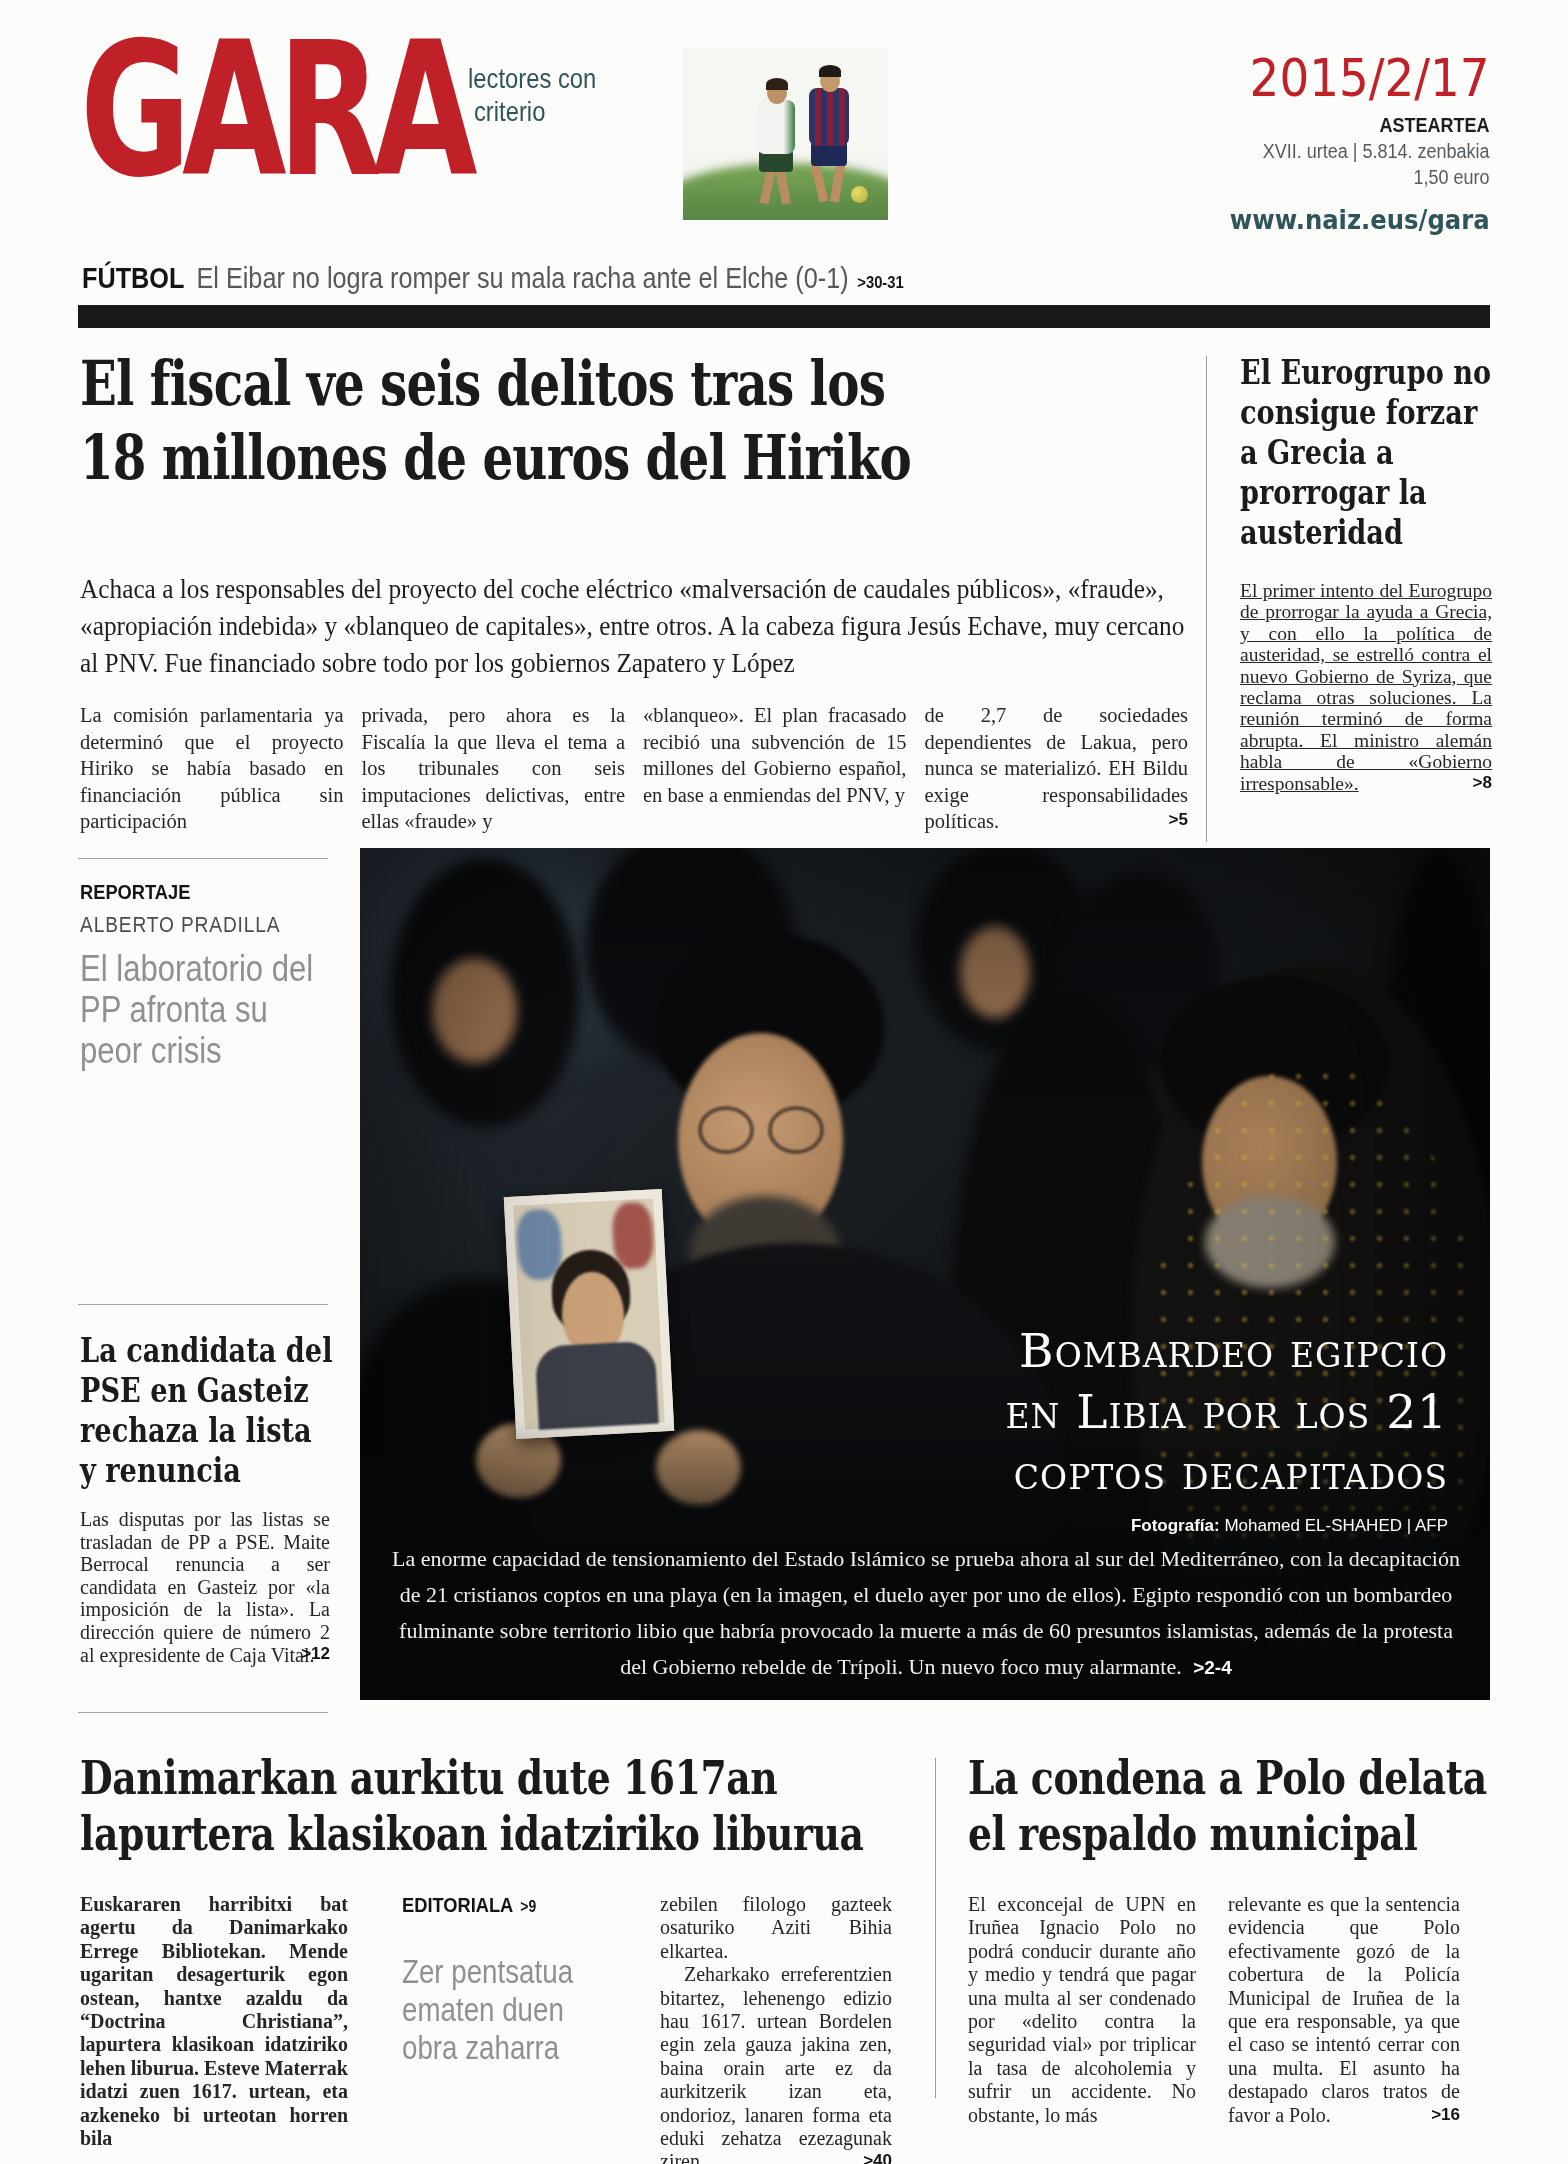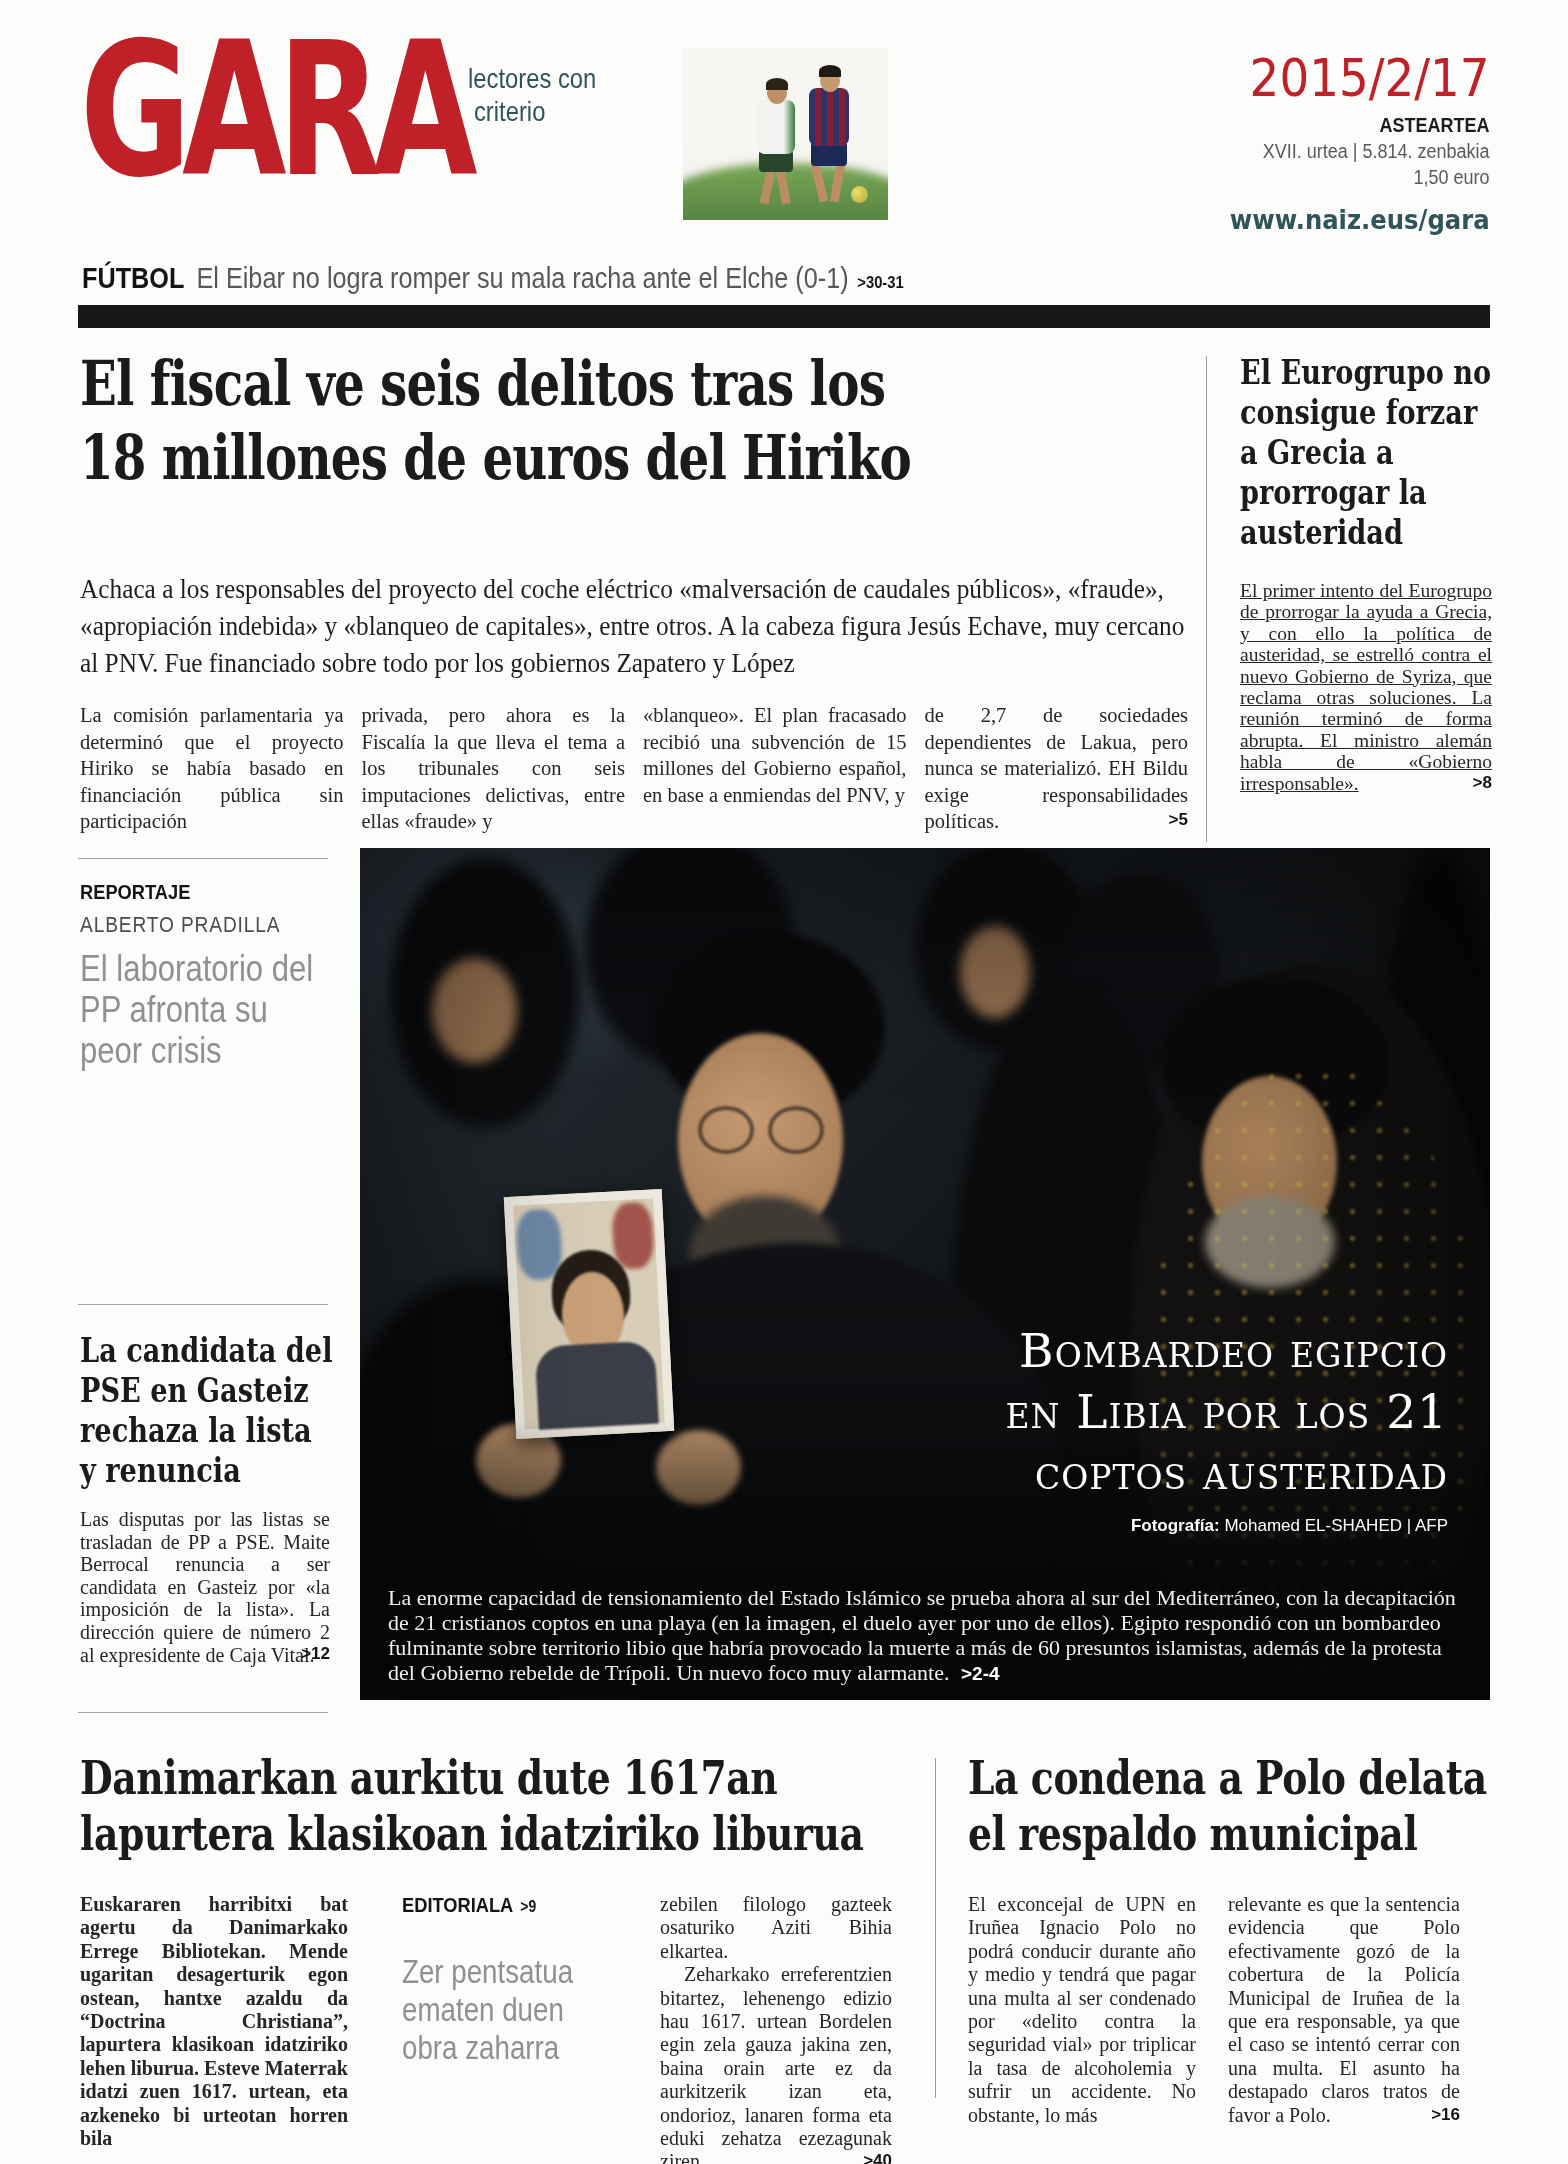--- a/index.html
+++ b/index.html
@@ -142,22 +142,22 @@
   .hp-face { left:43px; top:70px; width:62px; height:86px; background:#c9a078; border-radius:50%; filter:blur(1px); }
   .hp-body { left:14px; top:142px; width:120px; height:83px; background:#3c3e48; border-radius:30px 30px 0 0; filter:blur(1px); }
   .ph-vignette { position:absolute; inset:0; box-shadow:inset 0 0 160px 60px rgba(0,0,0,.5); }
   .ph-shade { position:absolute; left:0; right:0; bottom:0; height:280px;
               background:linear-gradient(rgba(5,6,8,0), rgba(5,6,8,.92) 62%); }
   .ph-headline { position:absolute; right:42px; top:472px; text-align:right;
                  font-family:"DejaVu Serif",serif; font-variant:small-caps; font-size:47px;
                  line-height:61px; letter-spacing:1px; color:#ffffff; }
   .ph-credit { position:absolute; right:42px; top:668px; font-size:17px; color:#ffffff; }
   .ph-credit b { font-weight:bold; }
-  .ph-caption { position:absolute; left:28px; right:26px; bottom:14px; text-align:left;
-                font-family:"Liberation Serif",serif; font-size:22px; line-height:25px; color:#f0f0f0; }
+  .ph-caption { position:absolute; left:28px; right:26px; bottom:14px; text-align:center;
+                font-family:"Liberation Serif",serif; font-size:22px; line-height:36px; color:#f0f0f0; }
   .ph-caption .pref2 { font-family:"Liberation Sans",sans-serif; font-size:19px; font-weight:bold;
                        color:#ffffff; margin-left:6px; }
 
   
   .slab-big { position:absolute; top:1750px; font-family:"DejaVu Serif",serif; font-weight:bold;
               font-size:46px; line-height:56px; letter-spacing:-.5px; color:var(--ink,#1b1b19);
               transform:scaleX(.82); transform-origin:0 0; white-space:nowrap; }
   .dan-headline { left:80px; }
   .polo-headline { left:968px; }
   .bcol { position:absolute; top:1893px; font-family:"Liberation Serif",serif; font-size:20px;
@@ -294,21 +294,21 @@
       <div class="hp-red"></div>
       <div class="hp-hair"></div>
       <div class="hp-face"></div>
       <div class="hp-body"></div>
     </div>
     <div class="ph-vignette"></div>
     <div class="ph-shade"></div>
     <div class="ph-headline">
       <div>Bombardeo egipcio</div>
       <div>en Libia por los 21</div>
-      <div>coptos austeridad</div>
+      <div>coptos decapitados</div>
     </div>
     <div class="ph-credit">
       <b>Fotografía:</b><span> Mohamed EL-SHAHED | AFP</span>
     </div>
     <div class="ph-caption">
       <span>La enorme capacidad de tensionamiento del Estado Islámico se prueba ahora al sur del Mediterráneo, con la decapitación de 21 cristianos coptos en una playa (en la imagen, el duelo ayer por uno de ellos). Egipto respondió con un bombardeo fulminante sobre territorio libio que habría provocado la muerte a más de 60 presuntos islamistas, además de la protesta del Gobierno rebelde de Trípoli. Un nuevo foco muy alarmante.</span>
       <span class="pref2">&gt;2-4</span>
     </div>
   </div>
 

